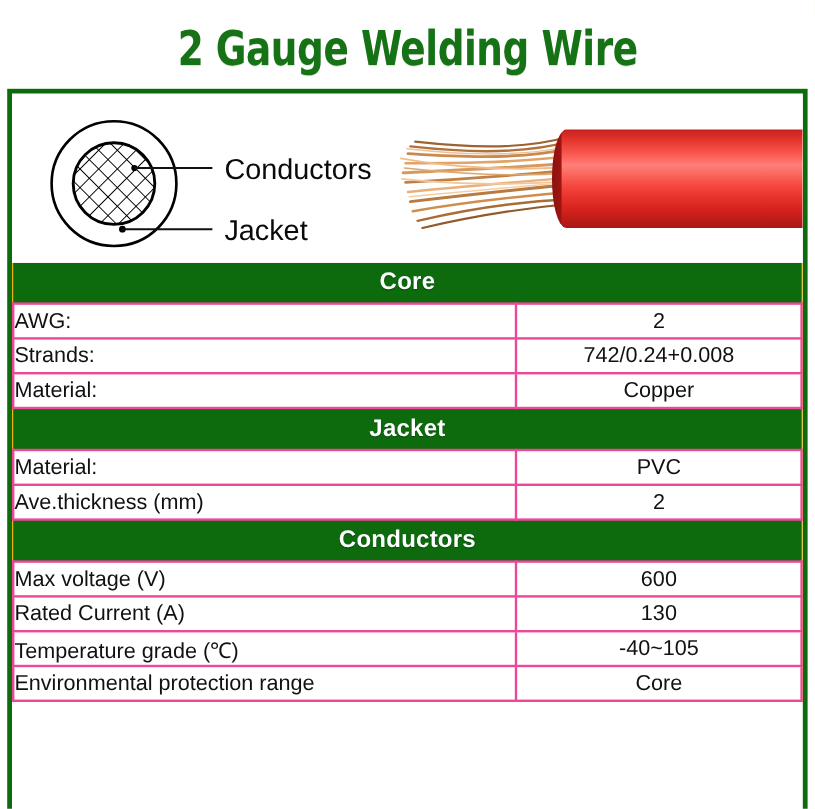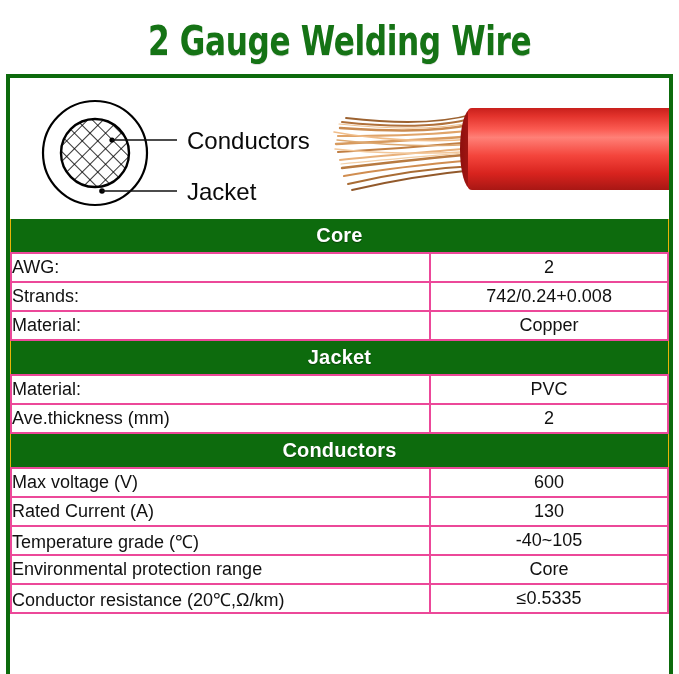--- a/index.html
+++ b/index.html
@@ -293,22 +293,18 @@
           <td class="value-cell">130</td>
         </tr>
         <tr class="data-row">
           <td class="label-cell">Temperature grade (℃)</td>
           <td class="value-cell">-40~105</td>
         </tr>
         <tr class="data-row">
           <td class="label-cell">Environmental protection range</td>
           <td class="value-cell">Core</td>
         </tr>
-        <tr class="data-row">
-          <td class="label-cell">Conductor resistance (20℃,Ω/km)</td>
-          <td class="value-cell">≤0.5335</td>
-        </tr>
 
       </tbody>
     </table>
 
   </div>
 </div>
 
 </body></html>

